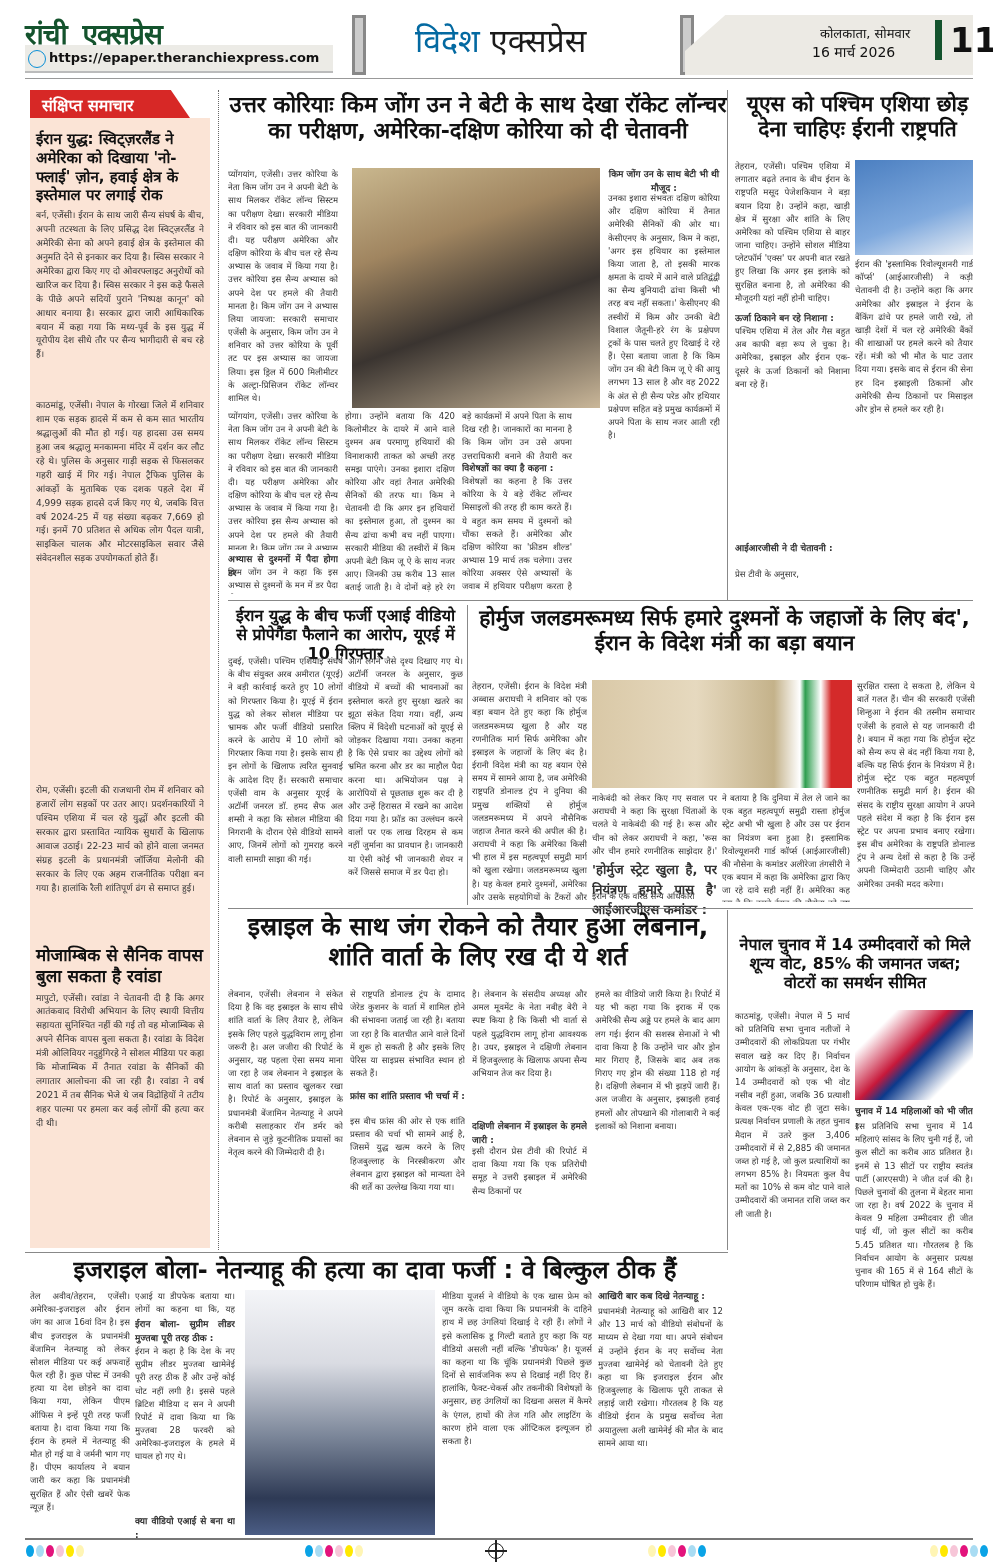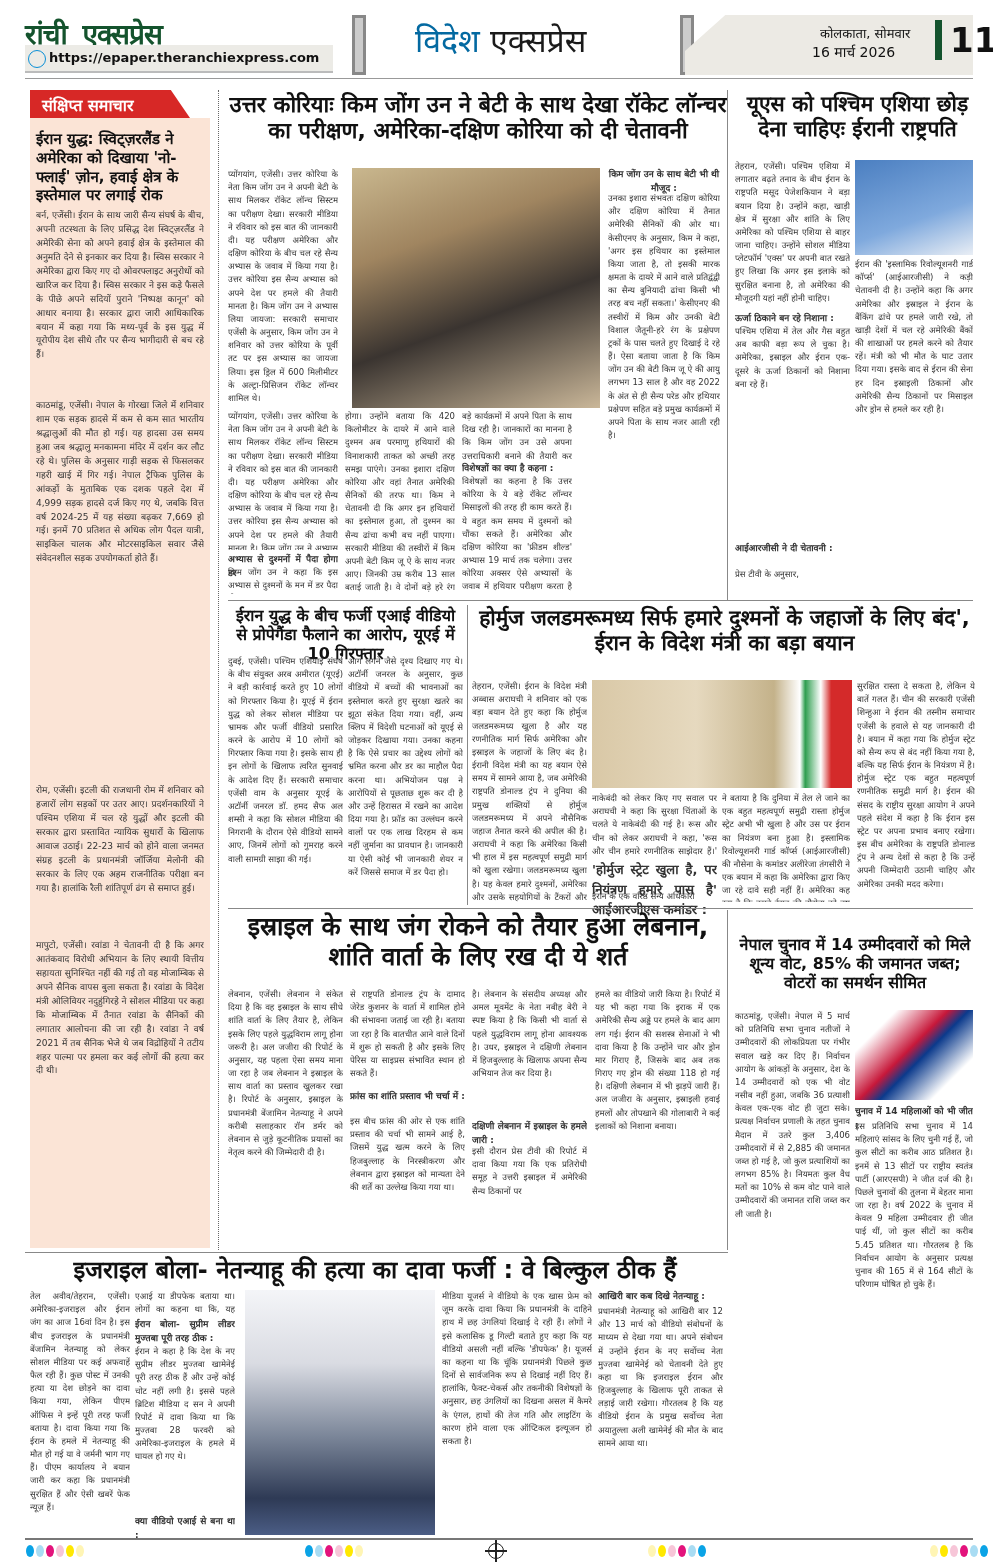--- a/index.html
+++ b/index.html
@@ -52,20 +52,21 @@
     <div class="brief-head">ईरान युद्ध: स्विट्ज़रलैंड ने अमेरिका को दिखाया 'नो-फ्लाई' ज़ोन, हवाई क्षेत्र के इस्तेमाल पर लगाई रोक</div>
     <div class="body-text" style="height:190px;overflow:hidden">बर्न, एजेंसी। ईरान के साथ जारी सैन्य संघर्ष के बीच, अपनी तटस्थता के लिए प्रसिद्ध देश स्विट्ज़रलैंड ने अमेरिकी सेना को अपने हवाई क्षेत्र के इस्तेमाल की अनुमति देने से इनकार कर दिया है। स्विस सरकार ने अमेरिका द्वारा किए गए दो ओवरफ्लाइट अनुरोधों को खारिज कर दिया है। स्विस सरकार ने इस कड़े फैसले के पीछे अपने सदियों पुराने 'निष्पक्ष कानून' को आधार बनाया है। सरकार द्वारा जारी आधिकारिक बयान में कहा गया कि मध्य-पूर्व के इस युद्ध में यूरोपीय देश सीधे तौर पर सैन्य भागीदारी से बच रहे हैं।</div>
   </div>
   <div>
     <div class="body-text" style="height:385px;overflow:hidden">काठमांडू, एजेंसी। नेपाल के गोरखा जिले में शनिवार शाम एक सड़क हादसे में कम से कम सात भारतीय श्रद्धालुओं की मौत हो गई। यह हादसा उस समय हुआ जब श्रद्धालु मनकामना मंदिर में दर्शन कर लौट रहे थे। पुलिस के अनुसार गाड़ी सड़क से फिसलकर गहरी खाई में गिर गई। नेपाल ट्रैफिक पुलिस के आंकड़ों के मुताबिक एक दशक पहले देश में 4,999 सड़क हादसे दर्ज किए गए थे, जबकि वित्त वर्ष 2024-25 में यह संख्या बढ़कर 7,669 हो गई। इनमें 70 प्रतिशत से अधिक लोग पैदल यात्री, साइकिल चालक और मोटरसाइकिल सवार जैसे संवेदनशील सड़क उपयोगकर्ता होते हैं।</div>
   </div>
   <div>
     <div class="body-text" style="height:155px;overflow:hidden">रोम, एजेंसी। इटली की राजधानी रोम में शनिवार को हजारों लोग सड़कों पर उतर आए। प्रदर्शनकारियों ने पश्चिम एशिया में चल रहे युद्धों और इटली की सरकार द्वारा प्रस्तावित न्यायिक सुधारों के खिलाफ आवाज उठाई। 22-23 मार्च को होने वाला जनमत संग्रह इटली के प्रधानमंत्री जॉर्जिया मेलोनी की सरकार के लिए एक अहम राजनीतिक परीक्षा बन गया है। हालांकि रैली शांतिपूर्ण ढंग से समाप्त हुई।</div>
   </div>
   <div>
+    <div class="brief-head" style="font-size:17px">मोजाम्बिक से सैनिक वापस बुला सकता है रवांडा</div>
     <div class="body-text" style="height:160px;overflow:hidden">मापुटो, एजेंसी। रवांडा ने चेतावनी दी है कि अगर आतंकवाद विरोधी अभियान के लिए स्थायी वित्तीय सहायता सुनिश्चित नहीं की गई तो वह मोजाम्बिक से अपने सैनिक वापस बुला सकता है। रवांडा के विदेश मंत्री ओलिवियर नदुहुंगिरहे ने सोशल मीडिया पर कहा कि मोजाम्बिक में तैनात रवांडा के सैनिकों की लगातार आलोचना की जा रही है। रवांडा ने वर्ष 2021 में तब सैनिक भेजे थे जब विद्रोहियों ने तटीय शहर पाल्मा पर हमला कर कई लोगों की हत्या कर दी थी।</div>
   </div>
 </div>
 <div class="abs vline" style="left:218px;top:90px;height:1160px;border-left:1px dotted #666;background:none"></div>
 
 <div class="abs headline" style="left:228px;top:92px;width:500px;font-size:22px">उत्तर कोरियाः किम जोंग उन ने बेटी के साथ देखा रॉकेट लॉन्चर का परीक्षण, अमेरिका-दक्षिण कोरिया को दी चेतावनी</div>
 <div class="abs col" style="left:228px;top:168px;width:110px;height:240px">प्योंगयांग, एजेंसी। उत्तर कोरिया के नेता किम जोंग उन ने अपनी बेटी के साथ मिलकर रॉकेट लॉन्च सिस्टम का परीक्षण देखा। सरकारी मीडिया ने रविवार को इस बात की जानकारी दी। यह परीक्षण अमेरिका और दक्षिण कोरिया के बीच चल रहे सैन्य अभ्यास के जवाब में किया गया है। उत्तर कोरिया इस सैन्य अभ्यास को अपने देश पर हमले की तैयारी मानता है। किम जोंग उन ने अभ्यास लिया जायजा: सरकारी समाचार एजेंसी के अनुसार, किम जोंग उन ने शनिवार को उत्तर कोरिया के पूर्वी तट पर इस अभ्यास का जायजा लिया। इस ड्रिल में 600 मिलीमीटर के अल्ट्रा-प्रिसिजन रॉकेट लॉन्चर शामिल थे।</div>
 <div class="abs photo" style="left:352px;top:168px;width:248px;height:240px;background:linear-gradient(160deg,#c9b78e 0%,#a08560 30%,#3a3430 60%,#cab799 100%)"></div>
 <div class="abs col" style="left:228px;top:410px;width:110px;height:140px">प्योंगयांग, एजेंसी। उत्तर कोरिया के नेता किम जोंग उन ने अपनी बेटी के साथ मिलकर रॉकेट लॉन्च सिस्टम का परीक्षण देखा। सरकारी मीडिया ने रविवार को इस बात की जानकारी दी। यह परीक्षण अमेरिका और दक्षिण कोरिया के बीच चल रहे सैन्य अभ्यास के जवाब में किया गया है। उत्तर कोरिया इस सैन्य अभ्यास को अपने देश पर हमले की तैयारी मानता है। किम जोंग उन ने अभ्यास लिया जायजा: सरकारी समाचार एजेंसी के अनुसार, किम जोंग उन ने शनिवार को उत्तर कोरिया के पूर्वी तट पर इस अभ्यास का जायजा लिया। इस ड्रिल में 600 मिलीमीटर के अल्ट्रा-प्रिसिजन रॉकेट लॉन्चर शामिल थे।</div>
 <div class="abs col" style="left:228px;top:553px;width:110px;font-weight:bold;font-size:9px">अभ्यास से दुश्मनों में पैदा होगा डर</div>

